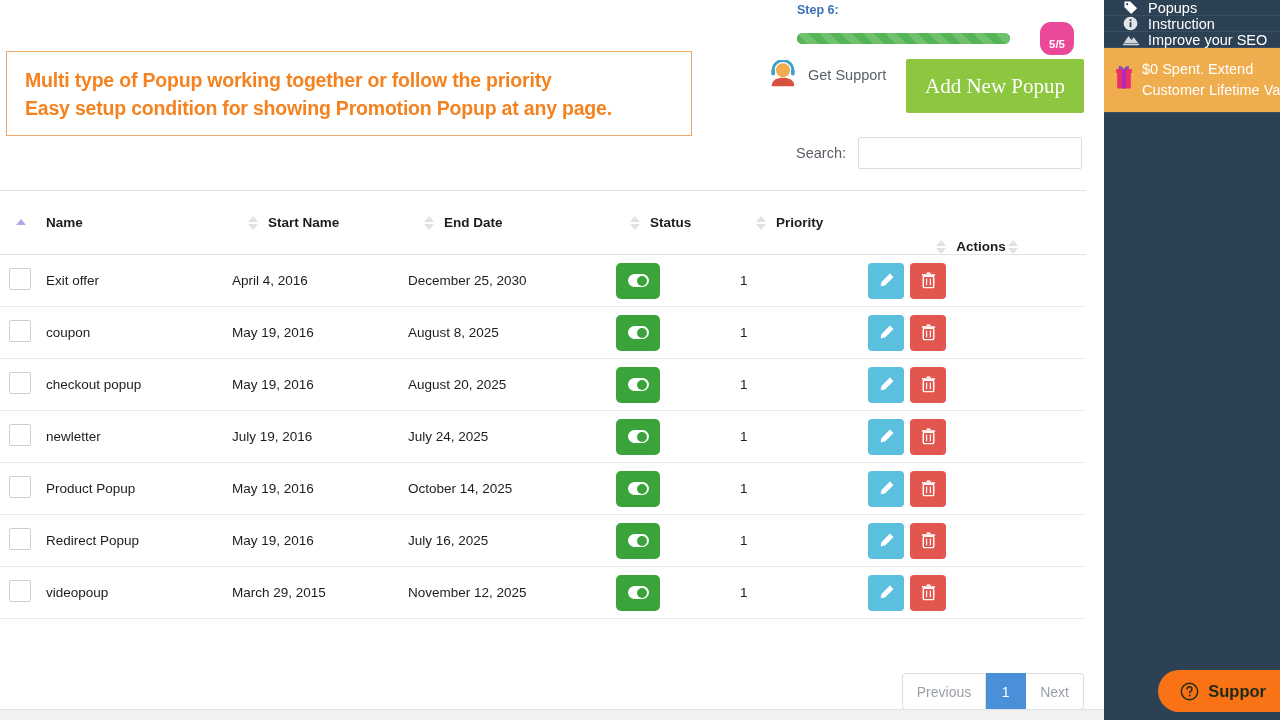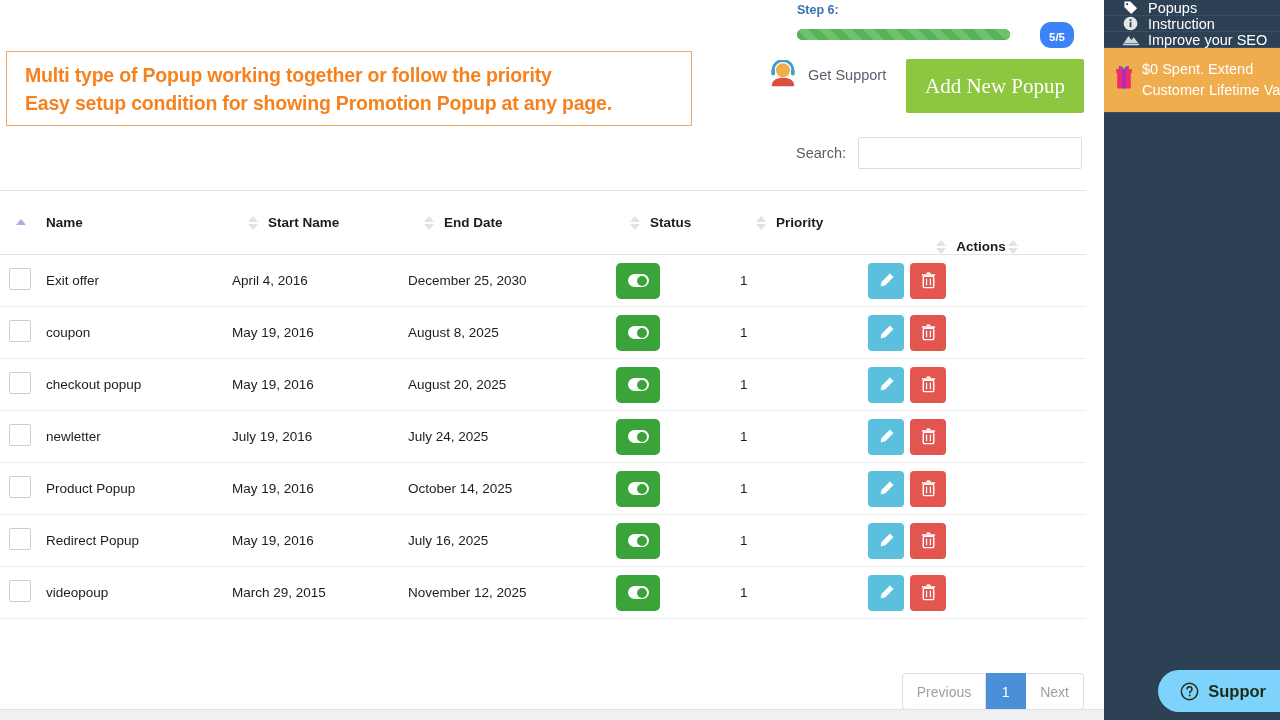--- a/index.html
+++ b/index.html
@@ -17,21 +17,21 @@
     width: 1104px; height: 720px;
     background: #ffffff;
     overflow: hidden;
   }
 
   
   .top-area { position: relative; height: 190px; }
 
   .promo-box {
     position: absolute; left: 6px; top: 51px;
-    width: 686px; height: 75px;
+    width: 686px; height: 85px;
     border: 1px solid #f0a868;
     background: #fff;
     display: flex; flex-direction: column;
     justify-content: center;
     padding-left: 18px;
   }
   .promo-line {
     color: #f5821f;
     font-weight: bold;
     font-size: 19.5px;
@@ -56,24 +56,24 @@
     width: 100%; height: 100%; border-radius: 6px;
     background-color: #55b455;
     background-image: linear-gradient(45deg,
       rgba(255,255,255,.16) 25%, transparent 25%,
       transparent 50%, rgba(255,255,255,.16) 50%,
       rgba(255,255,255,.16) 75%, transparent 75%, transparent);
     background-size: 22px 22px;
   }
   .step-badge {
     margin-left: 30px;
-    background: #3b82f6; color: #fff;
+    background: #ec4899; color: #fff;
     font-size: 11.5px; font-weight: bold;
     border-radius: 11px;
-    padding: 10px 9px 4px;
+    padding: 17px 9px 4px;
     line-height: 1;
   }
 
   
   .support-row {
     position: absolute; left: 768px; top: 60px;
     display: flex; align-items: center;
   }
   .support-avatar { width: 30px; height: 30px; display:block; }
   .support-text {
@@ -258,21 +258,21 @@
     line-height: 21px;
     cursor: pointer;
     border-bottom: 1px solid #3a4f63;
   }
   .side-promo .gift { margin-right: 8px; }
   .side-promo .ptext { white-space: nowrap; }
 
   .support-pill {
     position: absolute; right: 0; bottom: 8px;
     height: 42px;
-    background: #7dd3fc;
+    background: #f97316;
     border-radius: 21px 0 0 21px;
     display: flex; align-items: center;
     padding: 0 14px 0 22px;
     color: #1d2b16;
     font-size: 16.5px; font-weight: bold;
     cursor: pointer;
     white-space: nowrap;
     margin-top: 8px;
   }
   .support-pill .q { margin-right: 9px; display:flex; }

